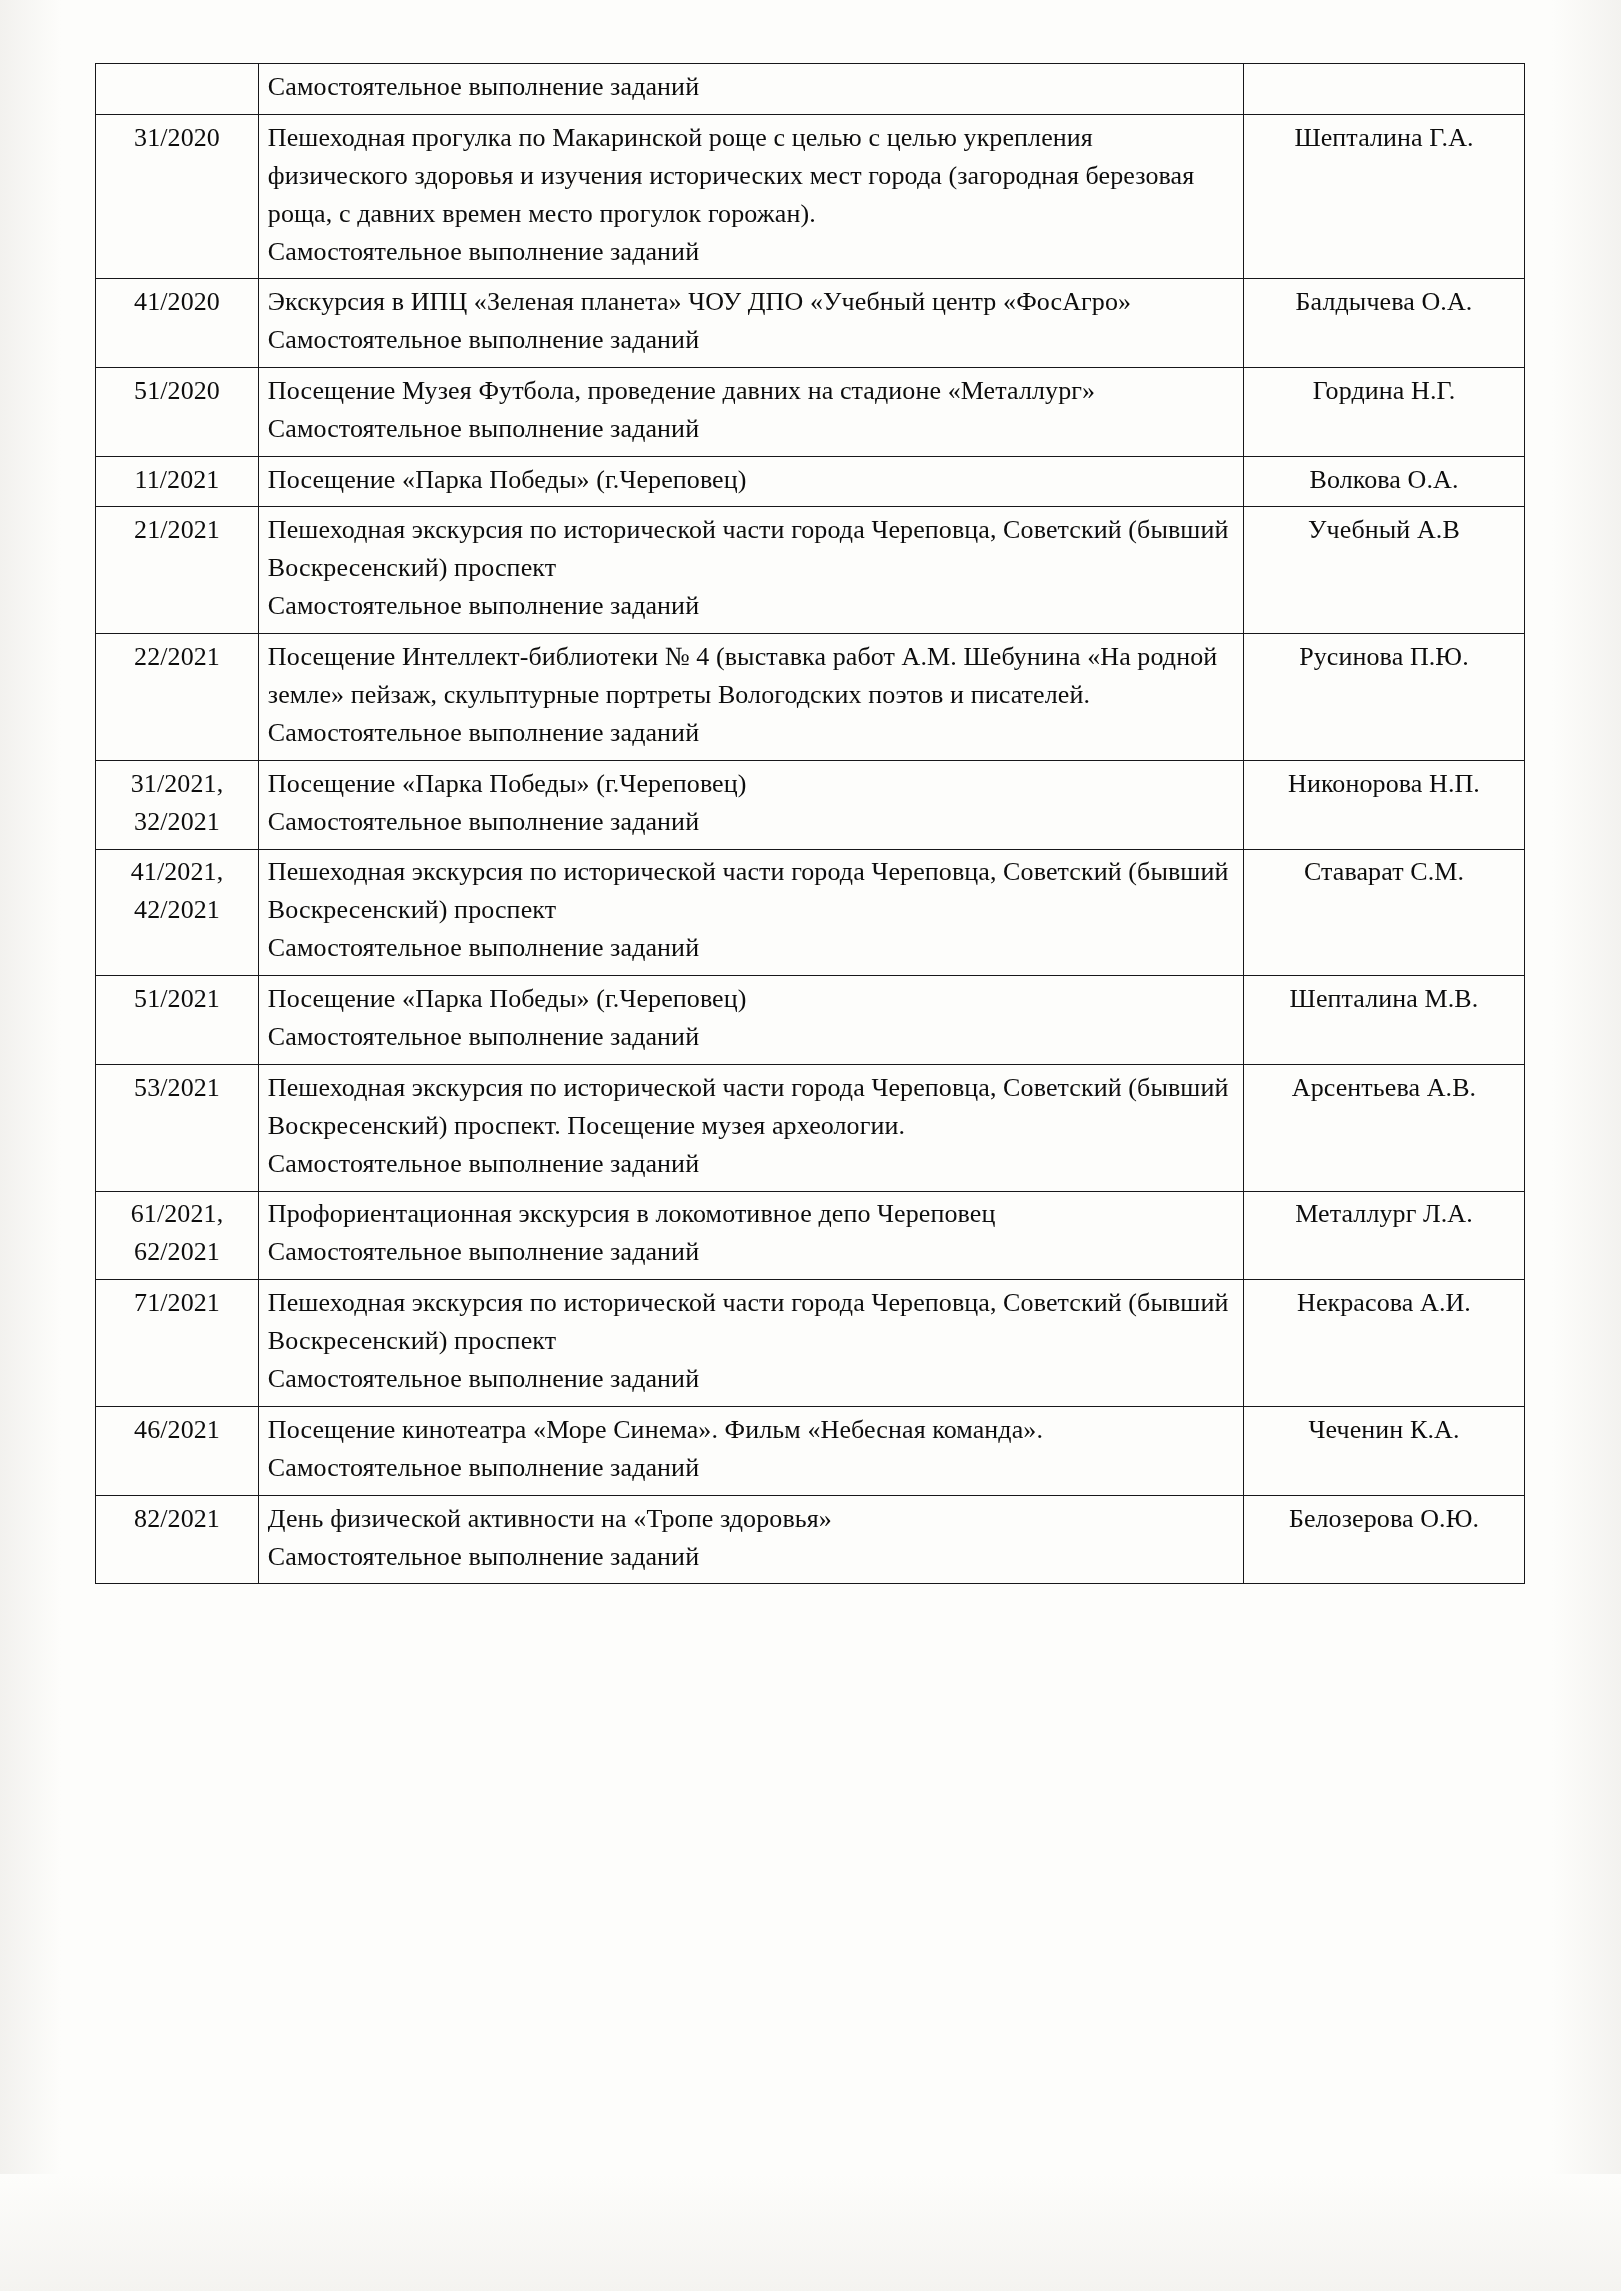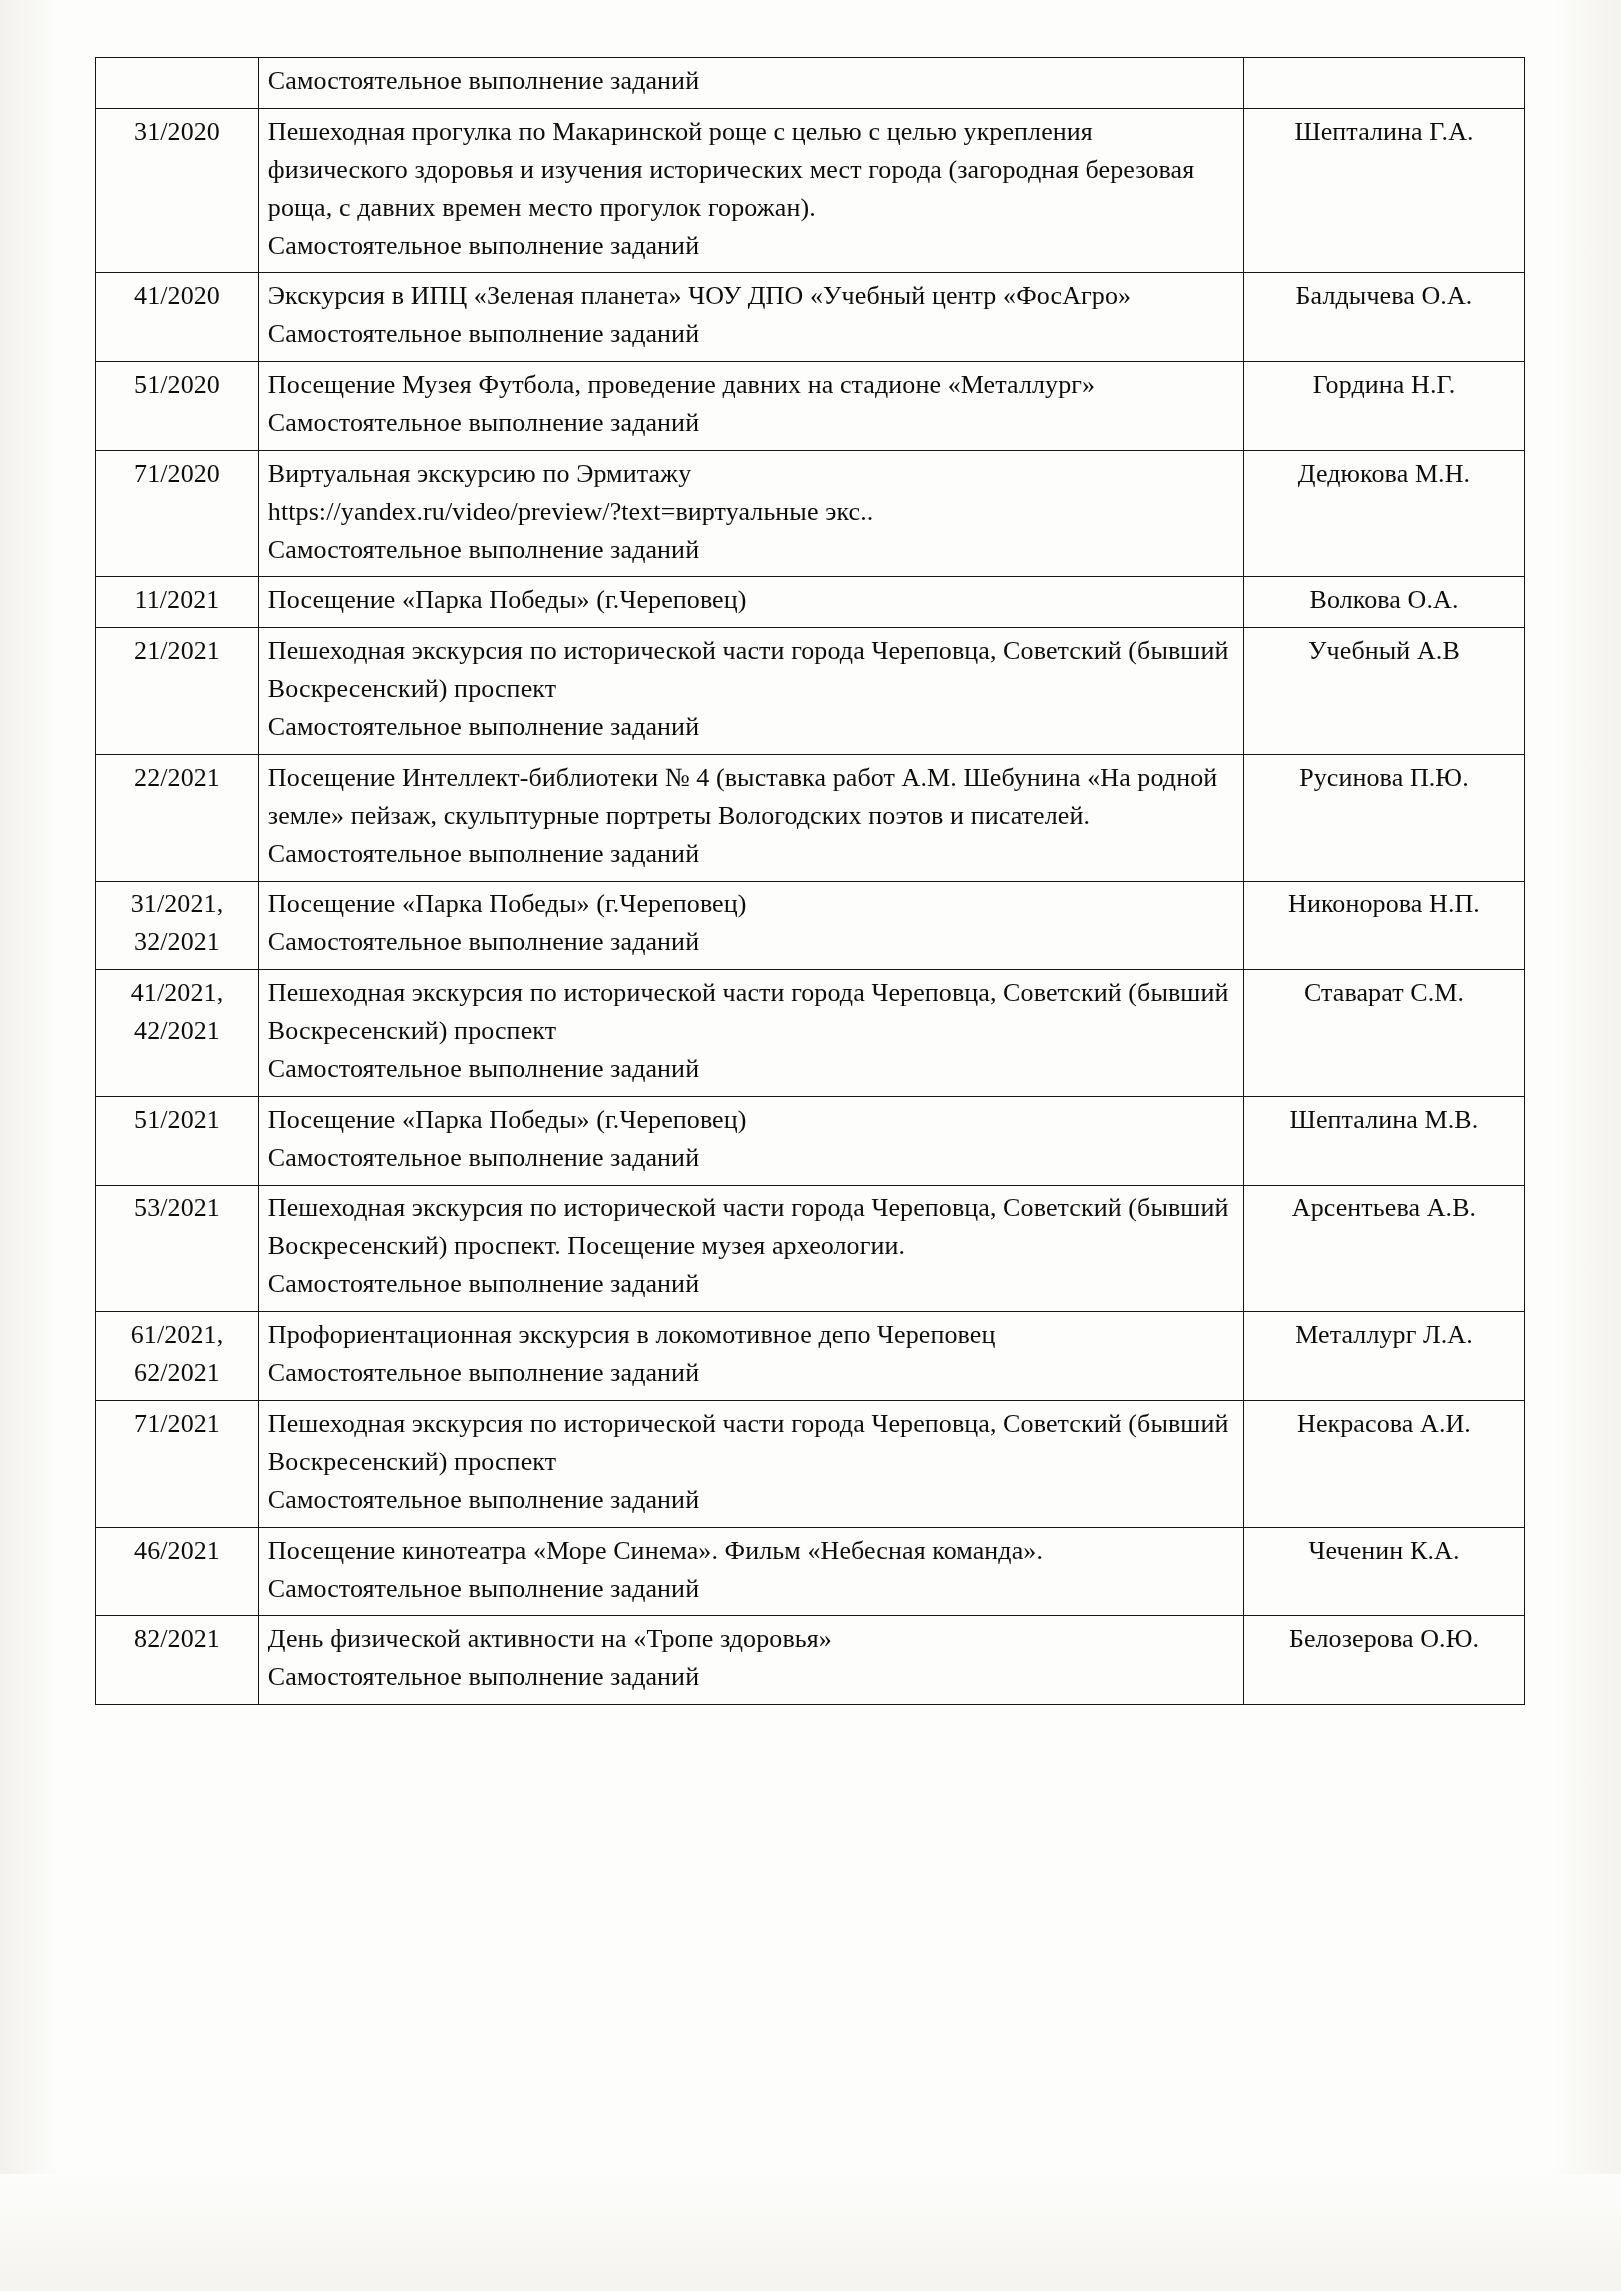--- a/index.html
+++ b/index.html
@@ -38,21 +38,21 @@
   .scan-edge-bottom {
     position: absolute;
     left: 0; bottom: 0;
     width: 1621px; height: 118px;
     background: linear-gradient(to top, #f4f3f0 0%, #fdfdfb 100%);
   }
 
   table.doc-table {
     position: absolute;
     left: 95px;
-    top: 57px;
+    top: 63px;
     width: 1429px;
     border-collapse: collapse;
     table-layout: fixed;
   }
   table.doc-table td {
     border: 1.6px solid #17171a;
     vertical-align: top;
     padding: 3.9px 8.8px 7.8px 8.8px;
     font-size: 26px;
     line-height: 38px;
@@ -105,27 +105,20 @@
         <td class="code">41/2020</td>
         <td class="desc">Экскурсия в ИПЦ «Зеленая планета» ЧОУ ДПО «Учебный центр «ФосАгро»
 Самостоятельное выполнение заданий</td>
         <td class="person">Балдычева О.А.</td>
       </tr>
       <tr>
         <td class="code">51/2020</td>
         <td class="desc">Посещение Музея Футбола, проведение давних на стадионе «Металлург»
 Самостоятельное выполнение заданий</td>
         <td class="person">Гордина Н.Г.</td>
-      </tr>
-      <tr>
-        <td class="code">71/2020</td>
-        <td class="desc">Виртуальная экскурсию по Эрмитажу
-https://yandex.ru/video/preview/?text=виртуальные экс..
-Самостоятельное выполнение заданий</td>
-        <td class="person">Дедюкова М.Н.</td>
       </tr>
       <tr>
         <td class="code">11/2021</td>
         <td class="desc">Посещение «Парка Победы» (г.Череповец)</td>
         <td class="person">Волкова О.А.</td>
       </tr>
       <tr>
         <td class="code">21/2021</td>
         <td class="desc">Пешеходная экскурсия по исторической части города Череповца, Советский (бывший Воскресенский) проспект
 Самостоятельное выполнение заданий</td>

